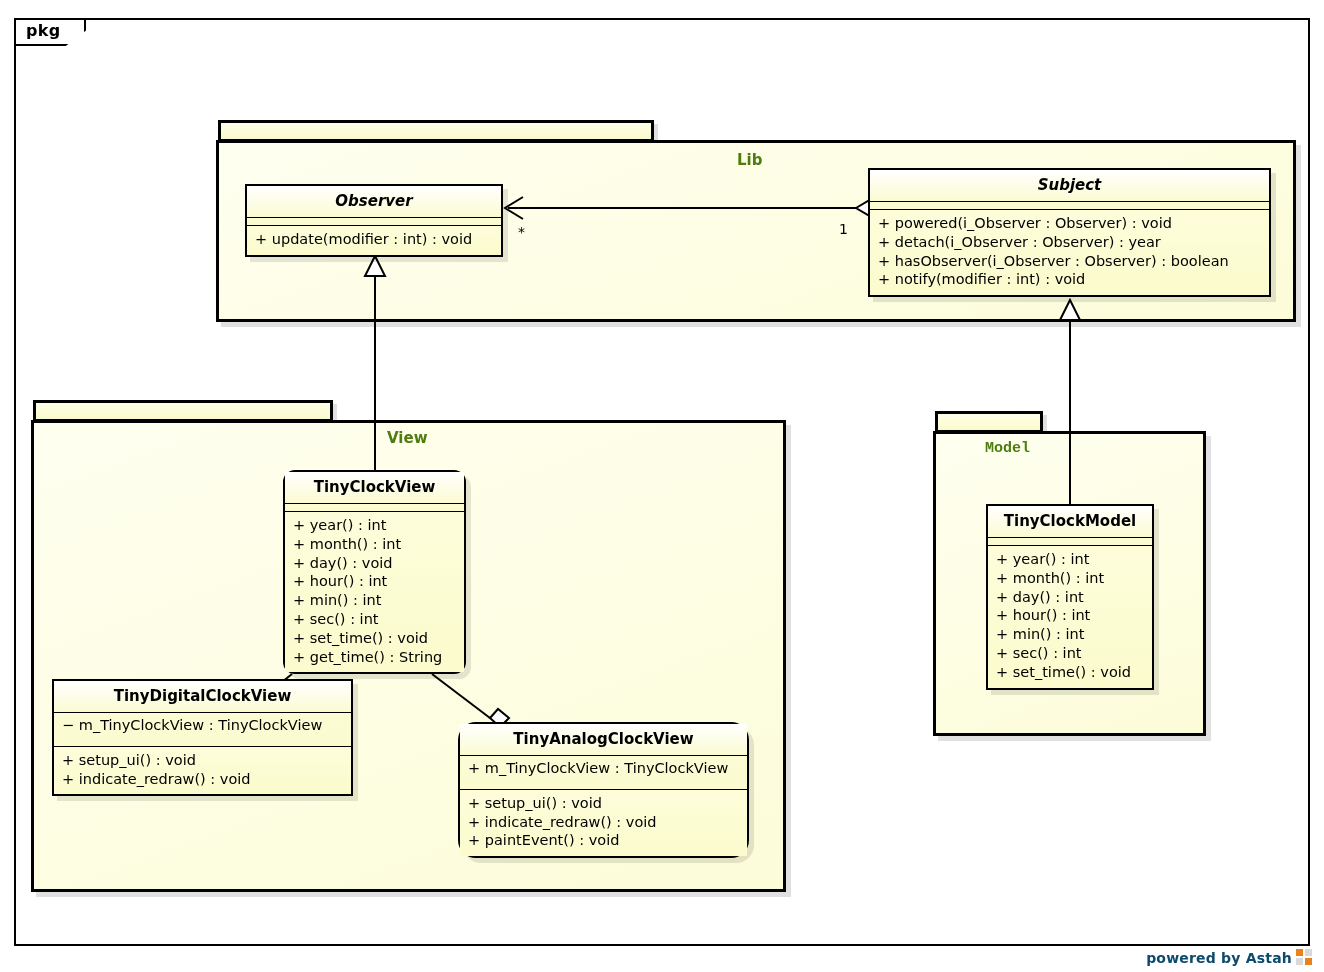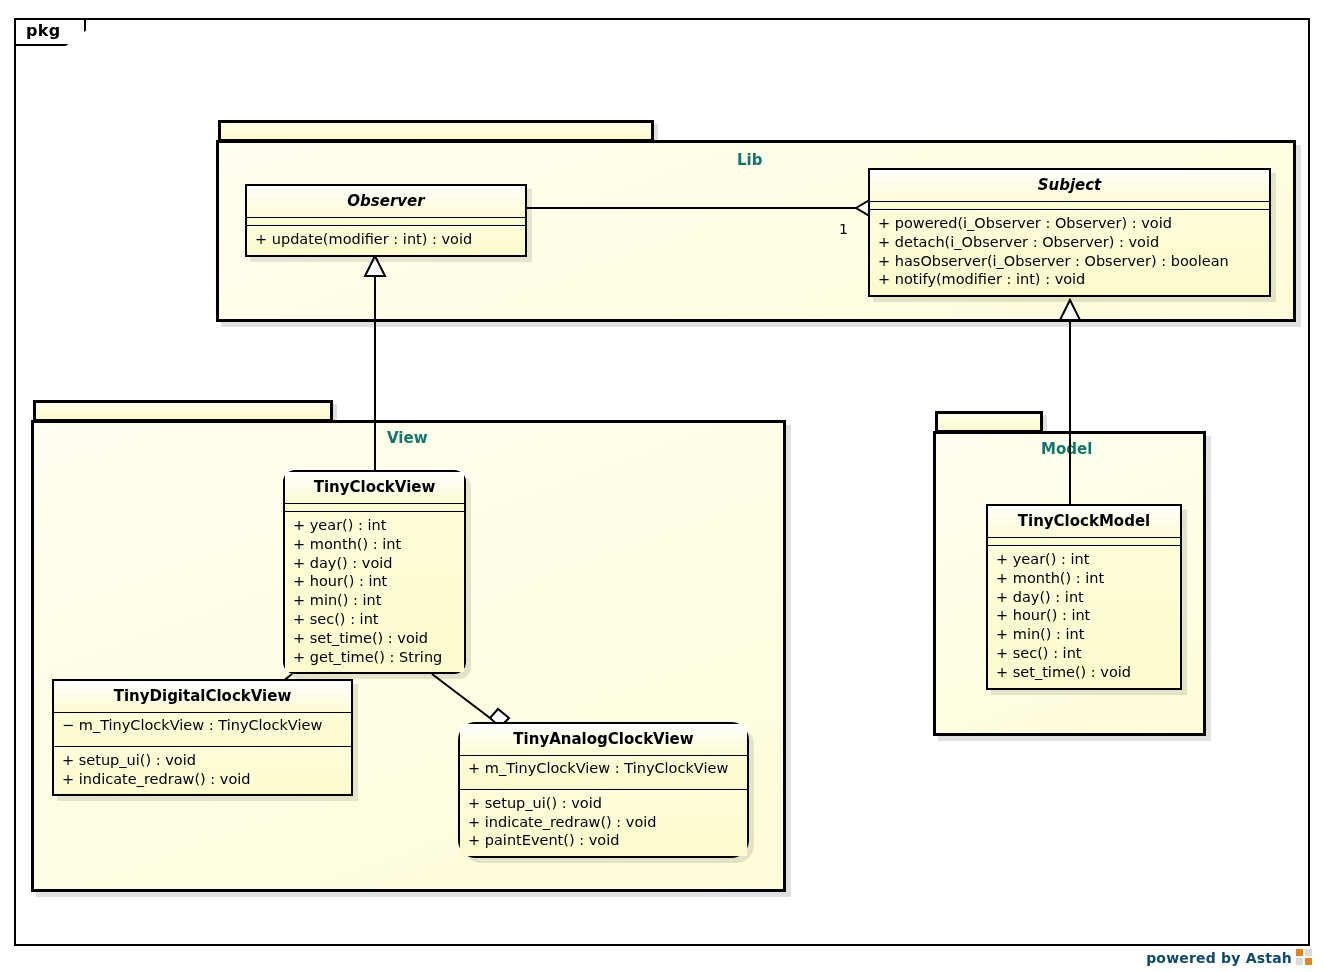--- a/index.html
+++ b/index.html
@@ -62,21 +62,21 @@
     position: absolute;
     box-sizing: border-box;
     border: 3px solid #000000;
     background: linear-gradient(160deg, #fffff0 0%, #fcfcd9 100%);
     box-shadow: 5px 5px 0 rgba(0,0,0,0.12);
   }
   .pkg-name {
     position: absolute;
     font-size: 15px;
     font-weight: bold;
-    color: #0f766e;
+    color: #4d7c0f;
     white-space: nowrap;
   }
 
   
   .uml-class {
     position: absolute;
     box-sizing: border-box;
     border: 2.5px solid #000000;
     background: #e5e5e5;
     box-shadow: 5px 5px 0 rgba(0,0,0,0.10);
@@ -163,21 +163,21 @@
   <div class="pkg-tab" style="left:218px; top:120px; width:436px; height:22px;"></div>
   <div class="pkg-body" style="left:216px; top:140px; width:1080px; height:182px;"></div>
   <div class="pkg-name" style="left:737px; top:151px;">Lib</div>
 
   <div class="pkg-tab" style="left:33px; top:400px; width:300px; height:22px;"></div>
   <div class="pkg-body" style="left:31px; top:420px; width:755px; height:472px;"></div>
   <div class="pkg-name" style="left:387px; top:429px;">View</div>
 
   <div class="pkg-tab" style="left:935px; top:411px; width:108px; height:22px;"></div>
   <div class="pkg-body" style="left:933px; top:431px; width:273px; height:305px;"></div>
-  <div class="pkg-name" style="left:1041px; top:440px;">Model</div>
+  <div class="pkg-name" style="left:985px; top:440px;font-family:Liberation Mono, monospace;">Model</div>
 
   <svg id="links" viewBox="0 0 1324 972" xmlns="http://www.w3.org/2000/svg">
     <defs></defs>
 
      Observer  : horizontal at y=208 --&gt;
     <g>
       <line x1="508" y1="208" x2="856" y2="208" stroke="#000000" stroke-width="2"></line>
 
       <polygon points="856,208 868,201 880,208 868,215" fill="#ffffff" stroke="#000000" stroke-width="2"></polygon>
 
@@ -205,34 +205,34 @@
      TinyClockView --&gt;
     <g>
       <line x1="432" y1="674" x2="490" y2="718" stroke="#000000" stroke-width="2"></line>
       <polygon points="490,718 498,709 509,718 500,727" fill="#ffffff" stroke="#000000" stroke-width="2"></polygon>
     </g>
   </svg>
 
   <div class="mult" style="left:518px; top:224px;">*</div>
   <div class="mult" style="left:839px; top:221px;">1</div>
 
-  <div class="uml-class" style="left:245px; top:184px; width:282px;">
+  <div class="uml-class" style="left:245px; top:184px; width:258px;">
     <div class="cls-title abstract">Observer</div>
     <div class="cls-attrs empty"></div>
     <div class="cls-ops">
       <div class="member">+ update(modifier : int) : void</div>
     </div>
   </div>
 
   <div class="uml-class" style="left:868px; top:168px; width:403px;">
     <div class="cls-title abstract">Subject</div>
     <div class="cls-attrs empty"></div>
     <div class="cls-ops">
       <div class="member">+ powered(i_Observer : Observer) : void</div>
-      <div class="member">+ detach(i_Observer : Observer) : void</div>
+      <div class="member">+ detach(i_Observer : Observer) : year</div>
       <div class="member">+ hasObserver(i_Observer : Observer) : boolean</div>
       <div class="member">+ notify(modifier : int) : void</div>
     </div>
   </div>
 
   <div class="uml-class" style="left:283px; top:470px; width:183px;border-radius:12px;">
     <div class="cls-title">TinyClockView</div>
     <div class="cls-attrs empty"></div>
     <div class="cls-ops">
       <div class="member">+ year() : int</div>
@@ -262,21 +262,21 @@
     <div class="cls-attrs">
       <div class="member">+ m_TinyClockView : TinyClockView</div>
     </div>
     <div class="cls-ops">
       <div class="member">+ setup_ui() : void</div>
       <div class="member">+ indicate_redraw() : void</div>
       <div class="member">+ paintEvent() : void</div>
     </div>
   </div>
 
-  <div class="uml-class" style="left:986px; top:504px; width:196px;">
+  <div class="uml-class" style="left:986px; top:504px; width:168px;">
     <div class="cls-title">TinyClockModel</div>
     <div class="cls-attrs empty"></div>
     <div class="cls-ops">
       <div class="member">+ year() : int</div>
       <div class="member">+ month() : int</div>
       <div class="member">+ day() : int</div>
       <div class="member">+ hour() : int</div>
       <div class="member">+ min() : int</div>
       <div class="member">+ sec() : int</div>
       <div class="member">+ set_time() : void</div>

